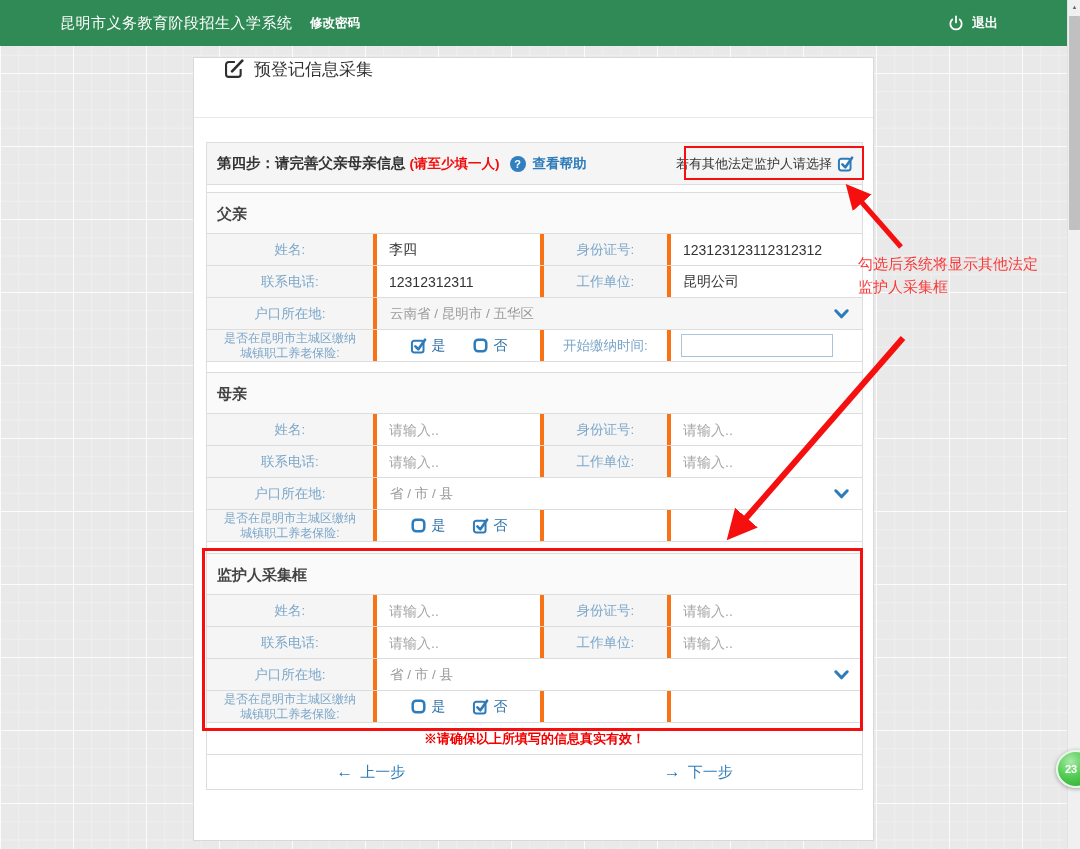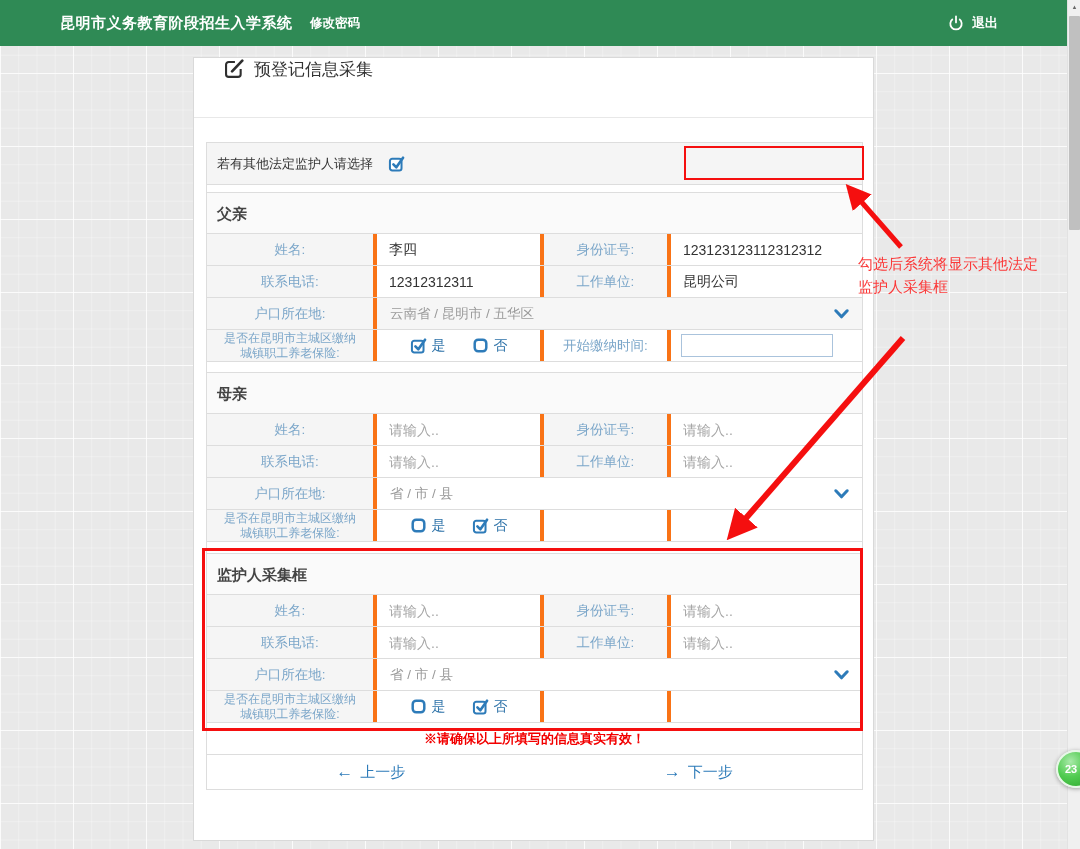--- a/index.html
+++ b/index.html
@@ -18,21 +18,21 @@
       linear-gradient(90deg, rgba(255,255,255,.3) 1px, transparent 1px);
     background-size:73px 73px, 73px 73px, 18.25px 18.25px, 18.25px 18.25px;
   }
   
   .topbar {
     position:absolute; left:0; top:0; width:1080px; height:46px;
     background:#2f8a55; color:#fff; z-index:10;
   }
   .topbar .brand {
     position:absolute; left:60px; top:0; height:46px; line-height:46px;
-    font-size:15px; font-weight:bold; letter-spacing:.5px;
+    font-size:15px; font-weight:normal; letter-spacing:.5px;
   }
   .topbar .pw-link {
     position:absolute; left:310px; top:0; height:46px; line-height:46px;
     font-size:12.5px; font-weight:bold; cursor:pointer;
   }
   .topbar .logout {
     position:absolute; right:82px; top:0; height:46px;
     display:flex; align-items:center; gap:8px; cursor:pointer;
     font-size:13px; font-weight:bold;
   }
@@ -82,21 +82,21 @@
   }
   .ph-left { display:flex; align-items:center; gap:4px; }
   .step-title { font-size:14.5px; font-weight:bold; color:#333; }
   .step-note  { font-size:13.5px; font-weight:bold; color:#f30b0b; }
   .help-icon {
     width:16px; height:16px; border-radius:50%; background:#2f7fc1; color:#fff;
     font-size:11px; font-weight:bold; text-align:center; line-height:16px;
     margin-left:6px; cursor:pointer;
   }
   .help-link { font-size:13.5px; font-weight:bold; color:#2d7bb9; cursor:pointer; margin-left:3px; }
-  .ph-right { display:flex; align-items:center; gap:15px; cursor:pointer; }
+  .ph-right { display:flex; align-items:center; gap:5px; cursor:pointer; }
   .toggle-label { font-size:13px; color:#333; }
   .cb { width:17px; height:17px; flex:0 0 auto; }
   
   .gap7{height:7px;} .gap10{height:10px;} .gap11{height:11px;}
   .sec-title {
     height:42px; line-height:42px; padding-left:10px;
     font-size:15px; font-weight:bold; color:#444;
     background:#fafafa; border-top:1px solid #ddd; border-bottom:1px solid #ddd;
   }
   .row { display:grid; grid-template-columns:166px 167px 127px 1fr; border-bottom:1px solid #ddd; }
@@ -197,20 +197,26 @@
     <div class="card-title-row">
       <svg>
           <use href="#edit"></use>
         </svg>
       <span class="ct">预登记信息采集</span>
     </div>
 
     <div class="panel">
 
       <div class="panel-heading">
+        <div class="ph-left">
+          <span class="step-title">第四步：请完善父亲母亲信息</span>
+          <span class="step-note">(请至少填一人)</span>
+          <span class="help-icon">?</span>
+          <span class="help-link">查看帮助</span>
+        </div>
         <div class="ph-right">
           <span class="toggle-label">若有其他法定监护人请选择</span>
           <svg class="cb">
               <use href="#cb-checked"></use>
             </svg>
         </div>
       </div>
 
       <div class="gap7"></div>
 

